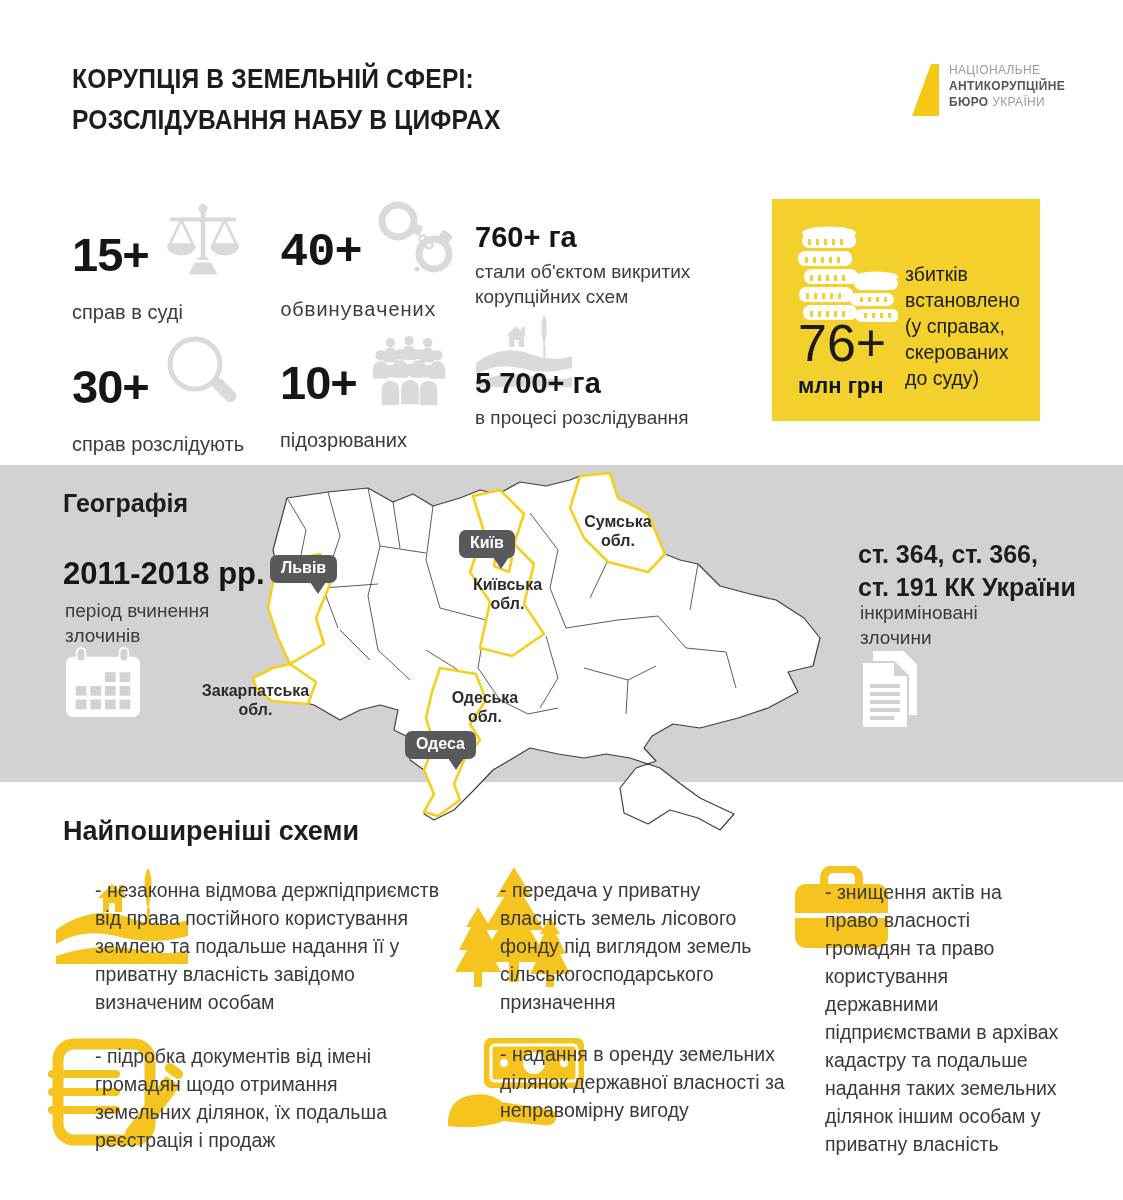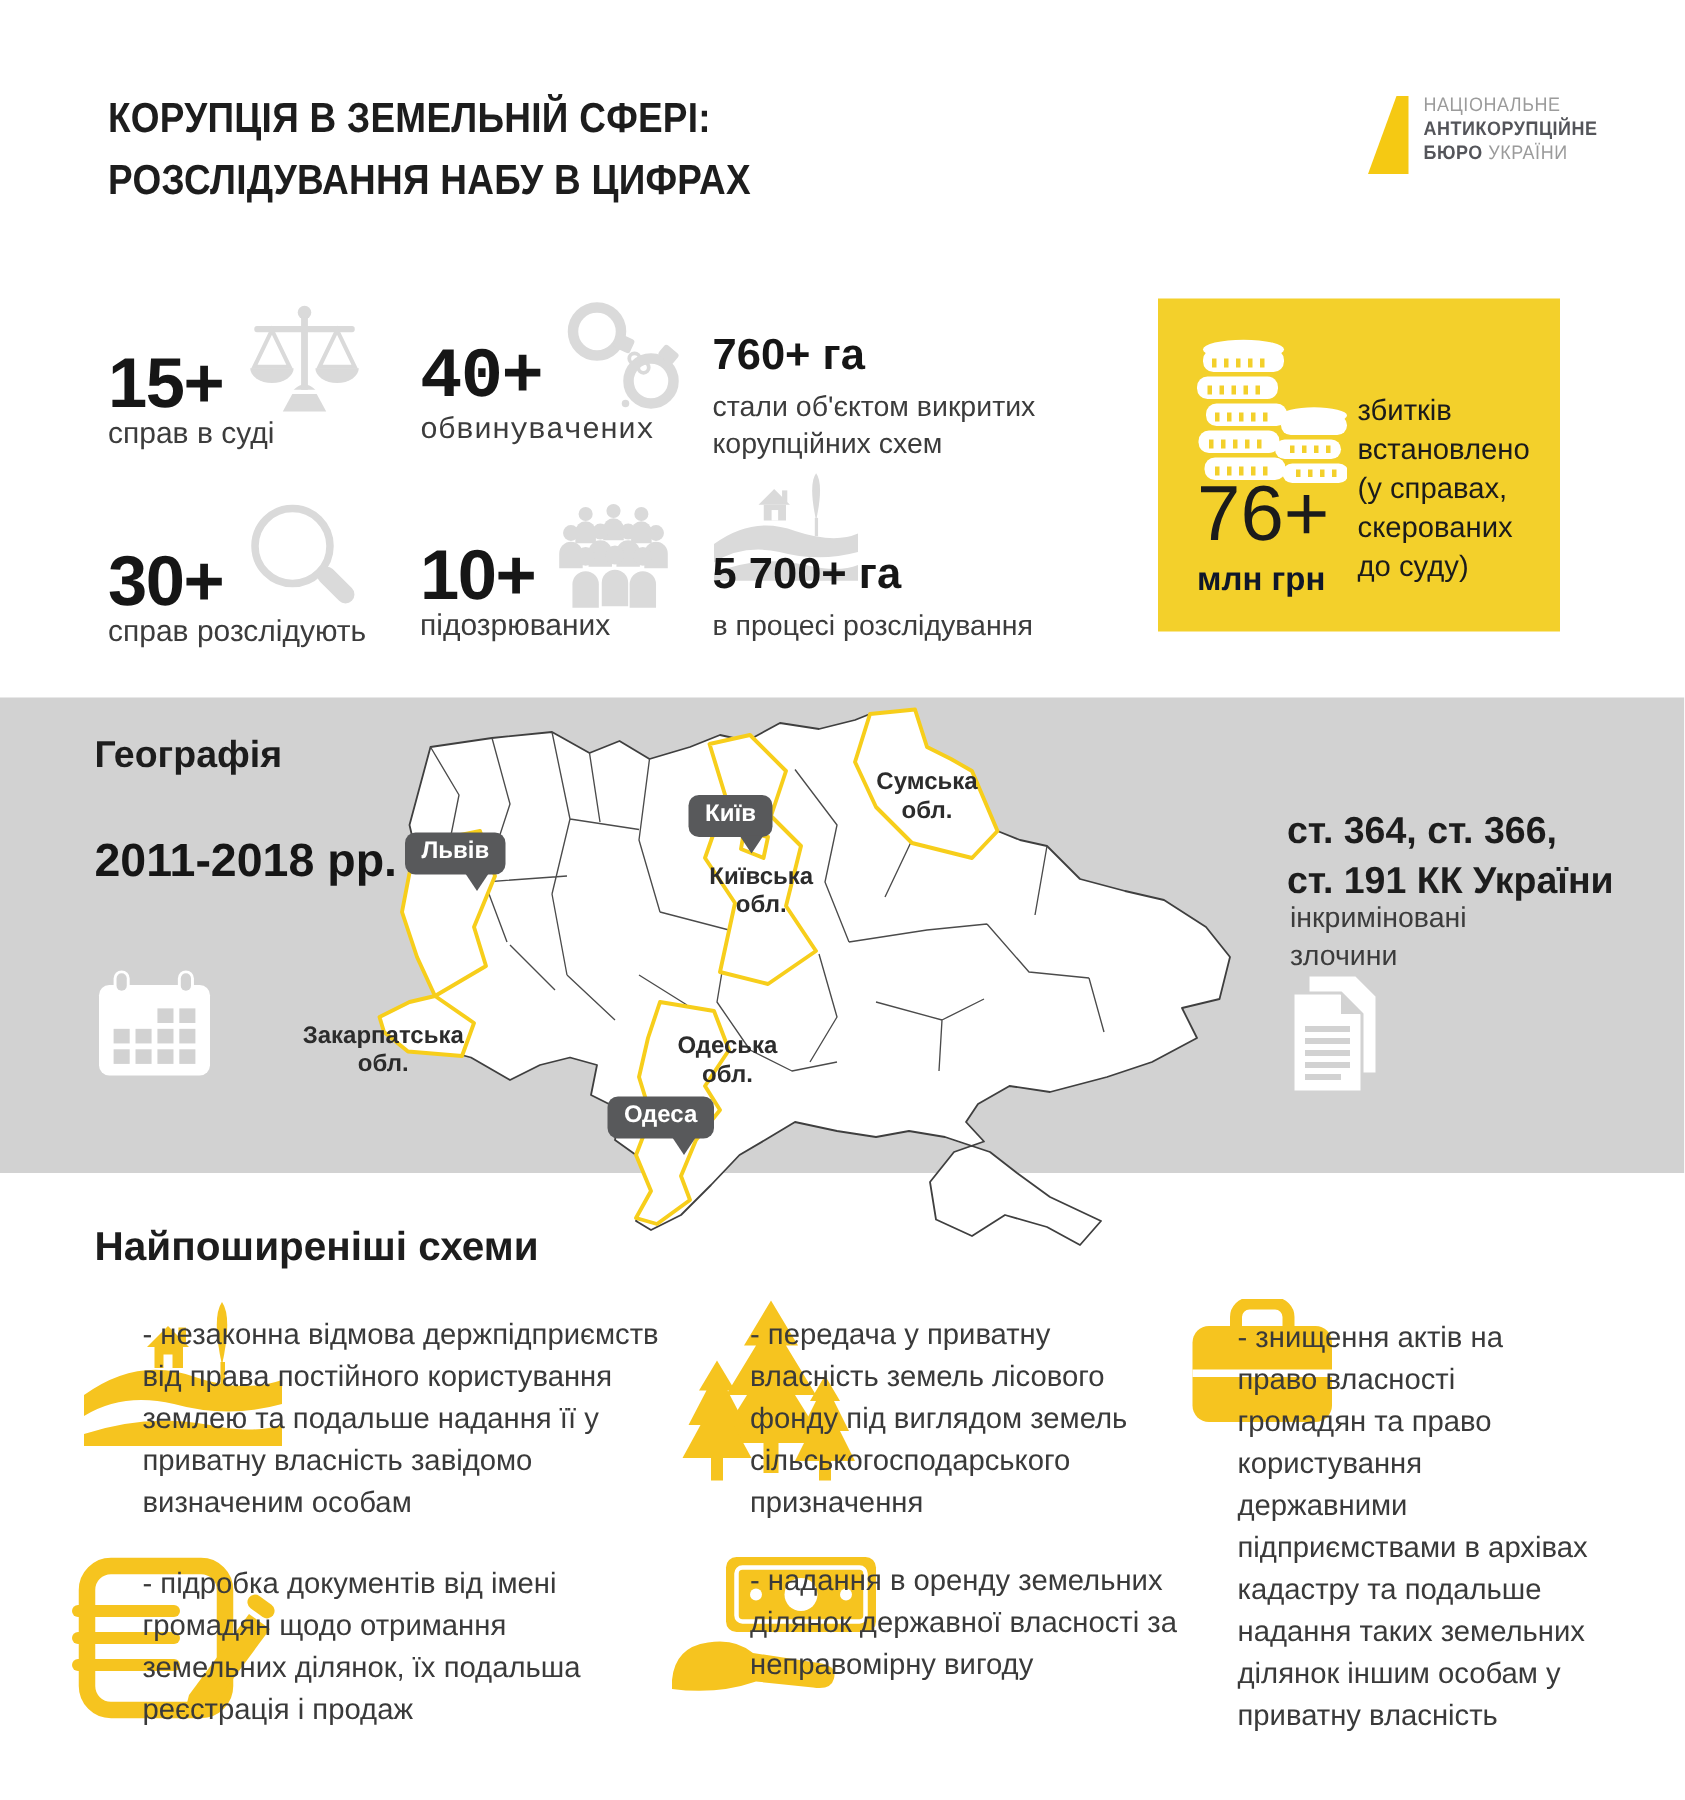--- a/index.html
+++ b/index.html
@@ -11,21 +11,21 @@
   .title{font-size:28px;font-weight:700;color:#1d1d1d;line-height:41px;
          transform:scaleX(.88);transform-origin:left top;letter-spacing:.2px;white-space:nowrap;}
   .logo{display:flex;align-items:flex-start;gap:9px;}
   .logo-text{font-size:13px;line-height:16px;letter-spacing:.4px;transform:scaleX(.92);transform-origin:left top;white-space:nowrap;}
   .logo-light{color:var(--logo-gray,#9b9b9b);font-weight:400;}
   .logo-bold{color:#54555a;font-weight:700;}
 
   
   .stat-top{display:flex;align-items:flex-end;gap:8px;}
   .stat-num{font-size:47px;font-weight:700;color:#161616;letter-spacing:-1px;line-height:1;}
-  .stat-label{font-size:20px;color:#3c3c3c;margin-top:0;}
+  .stat-label{font-size:20px;color:#3c3c3c;margin-top:23px;}
   .ha-value{font-size:29px;font-weight:700;color:#161616;line-height:1.1;}
   .ha-label{font-size:19px;color:#3c3c3c;line-height:25px;margin-top:5px;}
 
   
   .yellow-box{background:var(--brand-yellow,#F3D02B);}
   .dmg-value{font-size:52px;font-weight:400;color:#1b1b1b;line-height:1;}
   .dmg-unit{font-size:22px;font-weight:700;color:#0f172a;}
   .dmg-label{font-size:19.5px;font-weight:400;color:#1b1b1b;line-height:26px;}
 
   
@@ -226,20 +226,21 @@
     </svg>
     <div class="abs dmg-value" style="left:26px;top:118px;">76+</div>
     <div class="abs dmg-unit" style="left:26px;top:174px;">млн грн</div>
     <div class="abs dmg-label" style="left:133px;top:62px;width:130px;">збитків встановлено (у справах, скерованих до суду)</div>
   </div>
 
   <div class="abs band" style="left:0;top:465px;width:1123px;height:317px;"></div>
 
   <div class="abs band-heading" style="left:63px;top:489px;">Географія</div>
   <div class="abs period-value" style="left:63px;top:556px;">2011-2018 рр.</div>
+  <div class="abs period-label" style="left:65px;top:598px;width:175px;">період вчинення злочинів</div>
 
   <svg class="abs" style="left:64px;top:645px;" width="78" height="74" viewBox="0 0 80 76">
     <rect x="12" y="2" width="11" height="18" rx="5.5" class="fw"></rect>
     <rect x="56" y="2" width="11" height="18" rx="5.5" class="fw"></rect>
     <rect x="2" y="12" width="76" height="62" rx="7" class="fw"></rect>
     <rect x="14" y="4" width="7" height="12" rx="3.5" class="fb"></rect>
     <rect x="58" y="4" width="7" height="12" rx="3.5" class="fb"></rect>
     <g class="fb">
       <rect x="42" y="28" width="11" height="10"></rect>
         <rect x="57" y="28" width="11" height="10"></rect>

